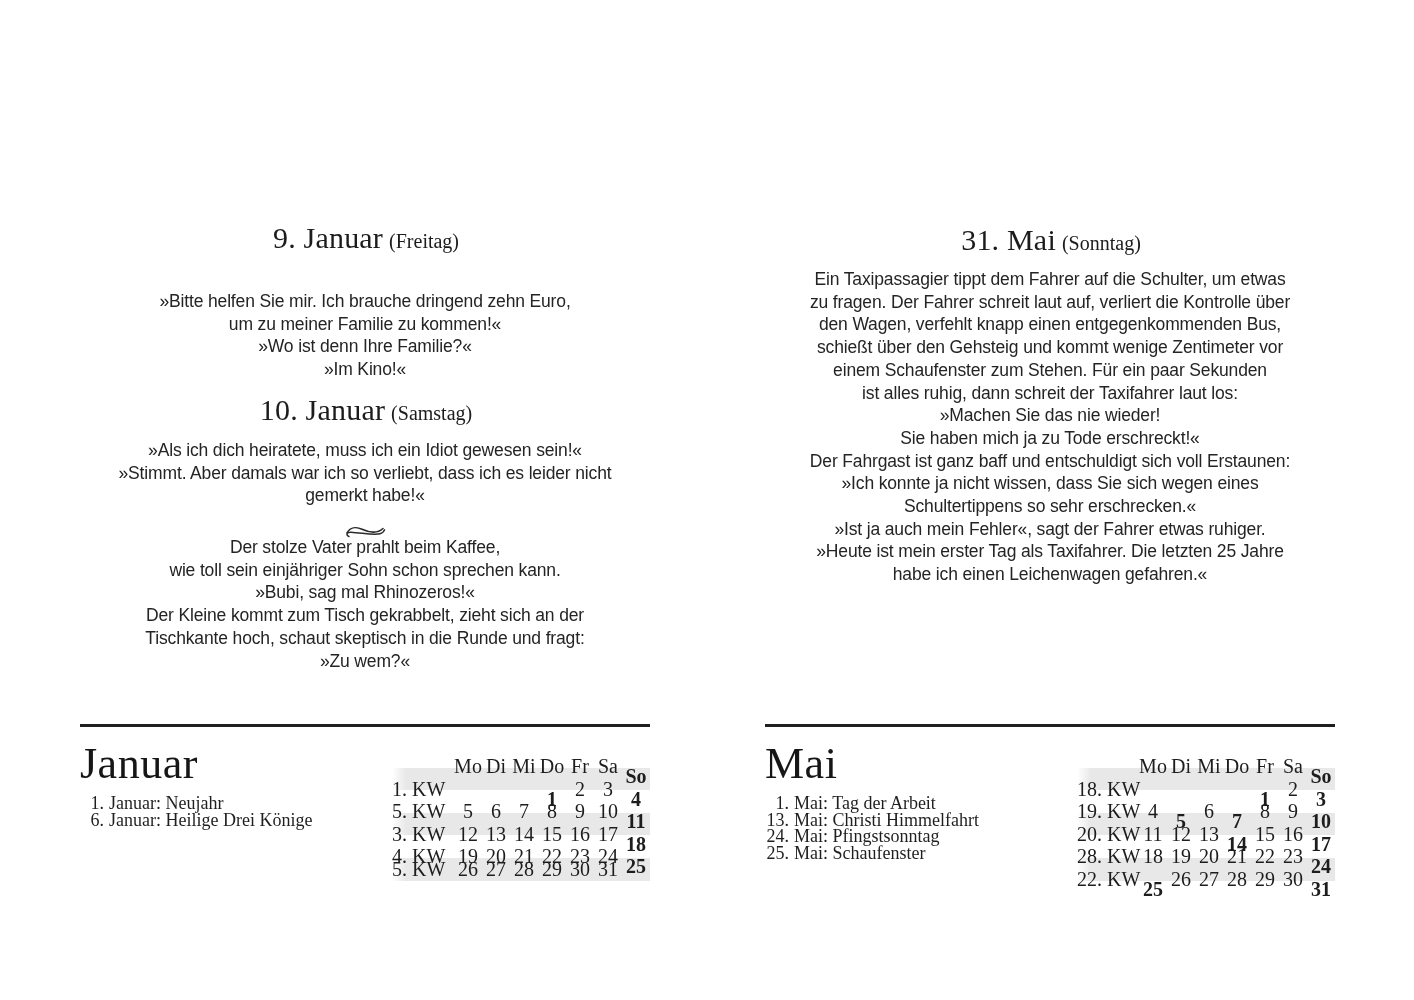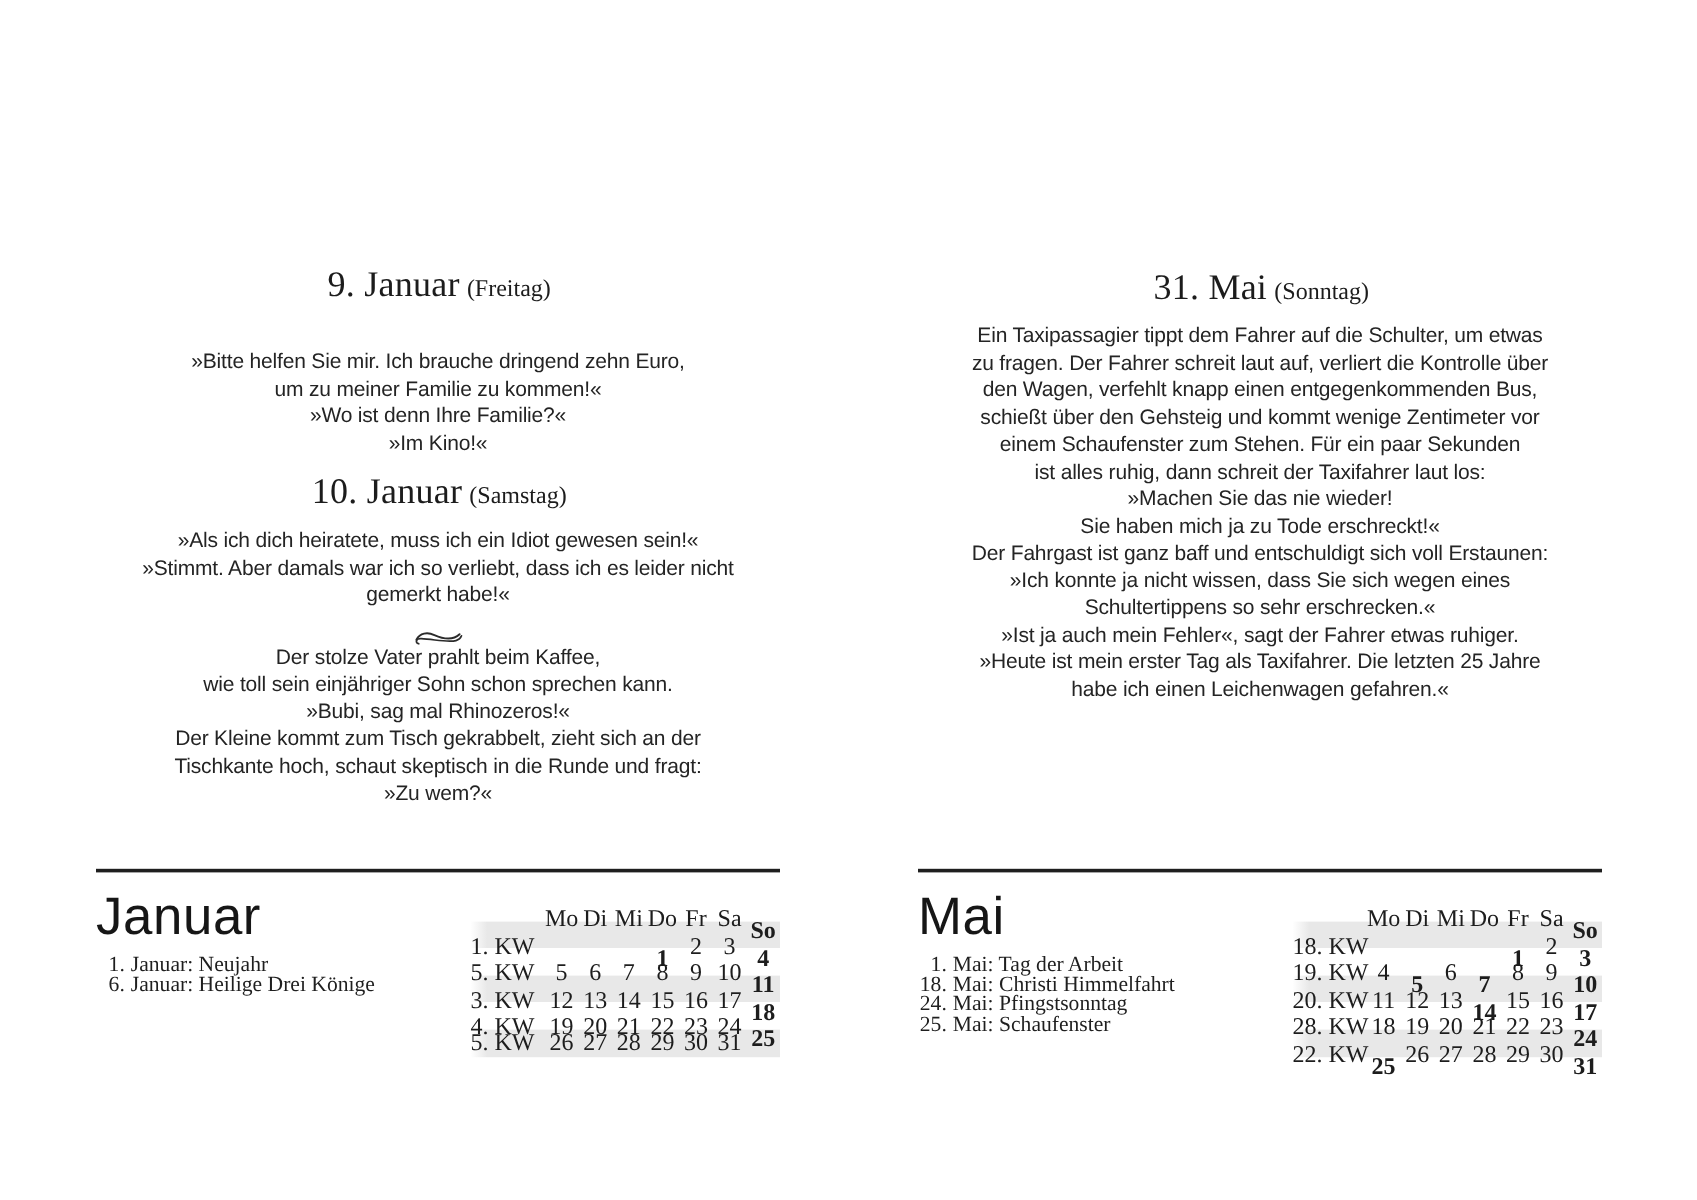--- a/index.html
+++ b/index.html
@@ -39,21 +39,21 @@
   .r-head  { top:222px; }
   .r-text  { top:268px; }
 
   
   .rule {
     position:absolute; top:724px; left:0; right:0; height:3px;
     background:var(--rule, #1f1f1f);
   }
   .month {
     position:absolute; top:740px; left:0; margin:0;
-    font-family:Liberation Sans, sans-serif; font-weight:normal;
+    font-family:Liberation Serif, serif; font-weight:normal;
     font-size:44px; line-height:48px; color:#161616; letter-spacing:0.5px;
   }
   .holidays {
     position:absolute; top:795px; left:0;
     font-family:"Liberation Serif", serif; font-size:18px; line-height:16.6px;
     color:#1f1f1f;
   }
   .holiday .hnum { display:inline-block; min-width:24px; text-align:right; margin-right:5px; }
 
   .cal-table {
@@ -202,21 +202,21 @@
 »Heute ist mein erster Tag als Taxifahrer. Die letzten 25 Jahre
 habe ich einen Leichenwagen gefahren.«</div>
 
   <div class="rule"></div>
   <h1 class="month">Mai</h1>
   <div class="holidays">
     <div class="holiday">
       <span class="hnum">1.</span><span class="htext">Mai: Tag der Arbeit</span>
     </div>
     <div class="holiday">
-      <span class="hnum">18.</span><span class="htext">Mai: Christi Himmelfahrt</span>
+      <span class="hnum">13.</span><span class="htext">Mai: Christi Himmelfahrt</span>
     </div>
     <div class="holiday">
       <span class="hnum">24.</span><span class="htext">Mai: Pfingstsonntag</span>
     </div>
     <div class="holiday">
       <span class="hnum">25.</span><span class="htext">Mai: Schaufenster</span>
     </div>
   </div>
   <div class="cal-table">
       <div class="cal-row head">

